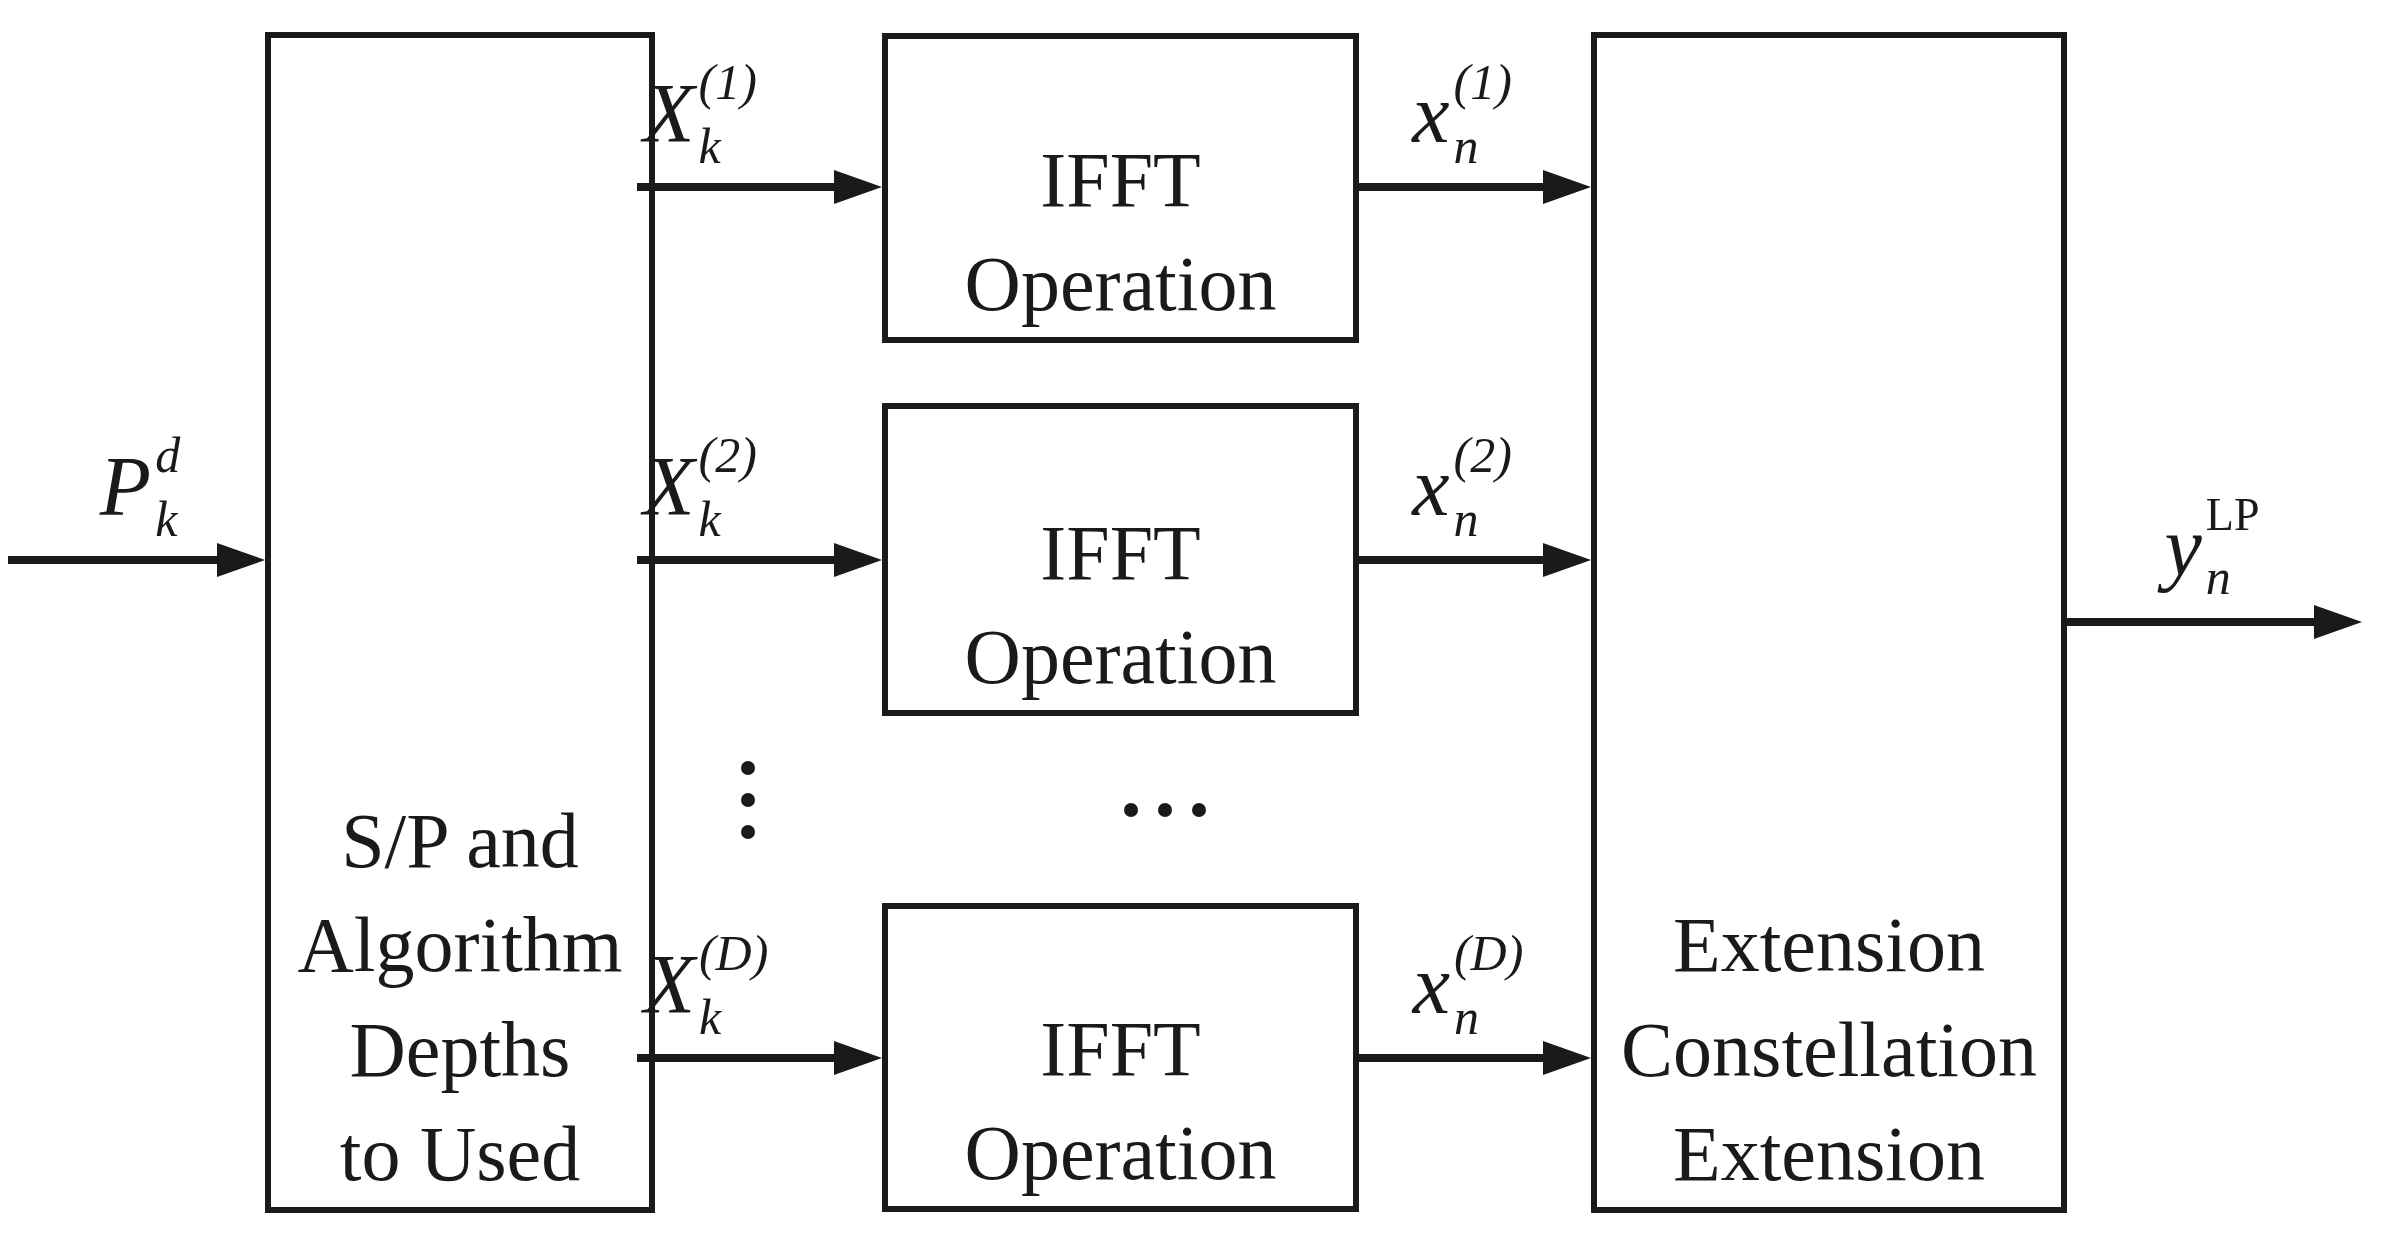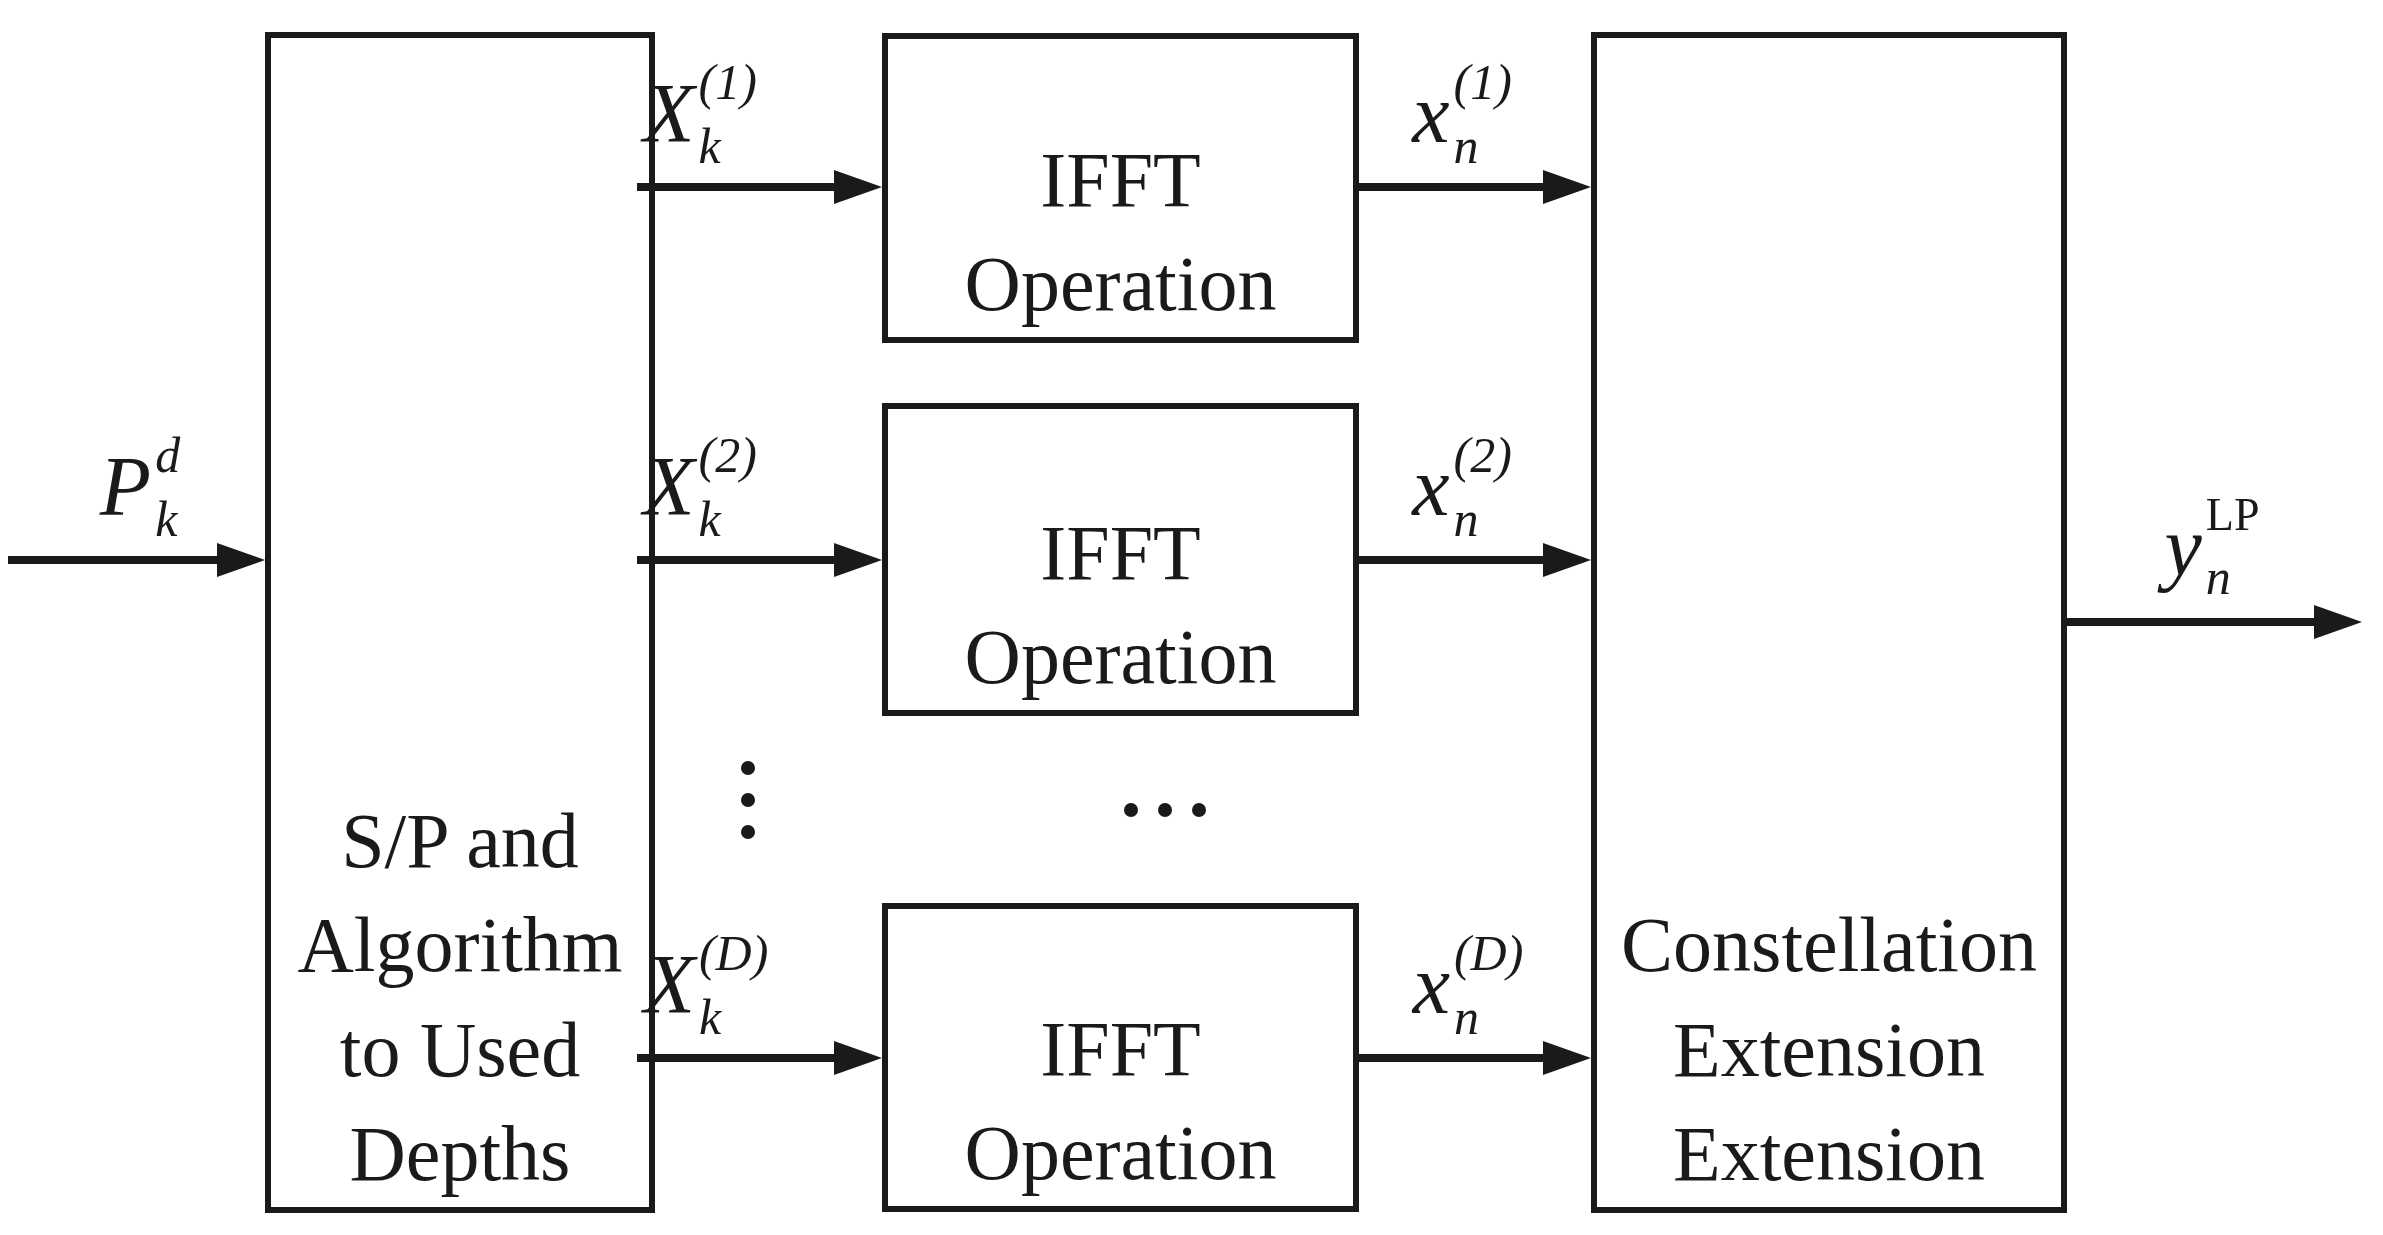--- a/index.html
+++ b/index.html
@@ -102,41 +102,41 @@
   }
 </style>
 </head>
 <body>
 
 <div id="figure">
 
   <div class="box" id="box-sp">
     <span class="line">S/P and</span>
     <span class="line">Algorithm</span>
+    <span class="line">Depths</span>
     <span class="line">to Used</span>
-    <span class="line">Depths</span>
   </div>
 
   <div class="box" id="box-ifft1">
     <span class="line">IFFT</span>
     <span class="line">Operation</span>
   </div>
   <div class="box" id="box-ifft2">
     <span class="line">IFFT</span>
     <span class="line">Operation</span>
   </div>
   <div class="box" id="box-ifft3">
     <span class="line">IFFT</span>
     <span class="line">Operation</span>
   </div>
 
   <div class="box" id="box-cea">
+    <span class="line">Extension</span>
     <span class="line">Constellation</span>
     <span class="line">Extension</span>
-    <span class="line">Extension</span>
   </div>
 
   <div class="arrow" id="arrow-input">
     <span class="shaft"></span>
     <span class="head"></span>
   </div>
   <div class="arrow" id="arrow-x1">
     <span class="shaft"></span>
     <span class="head"></span>
   </div>

